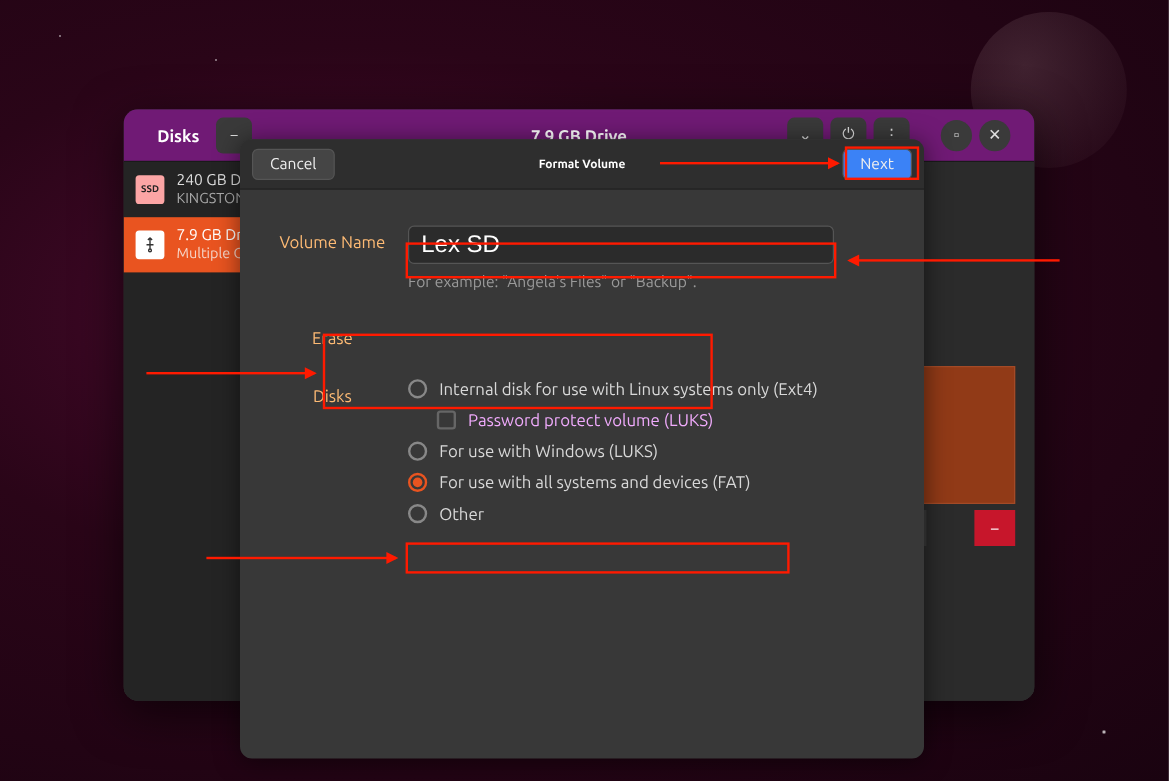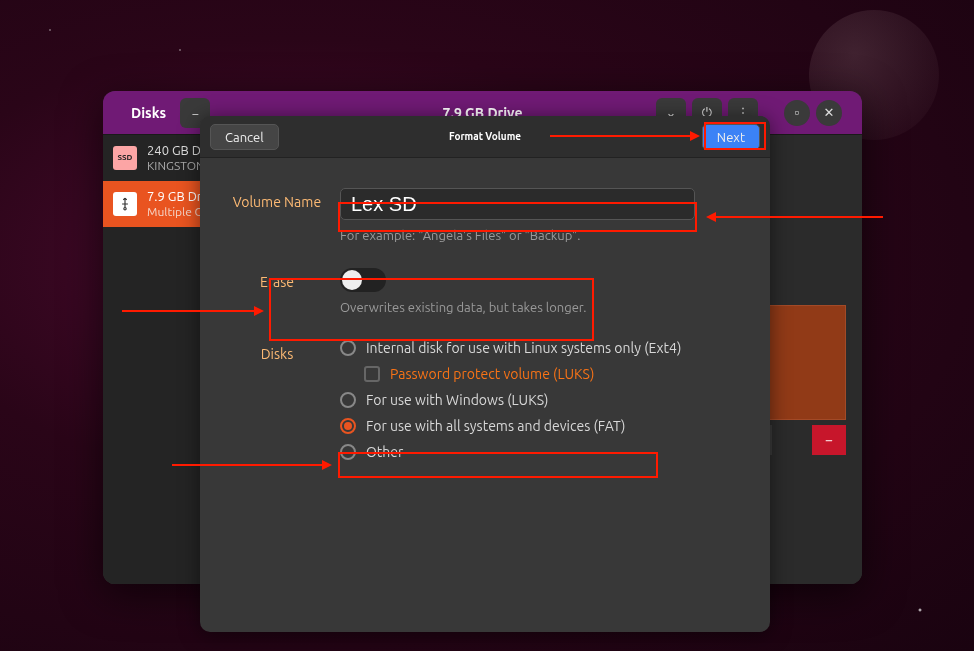--- a/index.html
+++ b/index.html
@@ -287,21 +287,21 @@
       width: 8px;
       height: 8px;
       background: #E95420;
       border-radius: 50%;
     }
     .checkbox-row {
       display: flex;
       align-items: flex-start;
       gap: 10px;
       margin: 5px 0 10px 24px;
-      color: #f97316;
+      color: #f0abfc;
     }
     .checkbox {
       width: 16px;
       height: 16px;
       border: 2px solid #666;
       border-radius: 3px;
       display: inline-block;
     }
     
     .anno-box {
@@ -392,26 +392,20 @@
   <div class="dlg-body">
     <div class="form-row">
       <div class="form-label">Volume Name</div>
       <div class="form-field">
         <input class="text-input" value="Lex SD" style="">
         <div class="hint">For example: "Angela's Files" or "Backup".</div>
       </div>
     </div>
     <div class="form-row">
       <div class="form-label">Erase</div>
-      <div class="form-field">
-        <div class="toggle">
-            <span class="knob"></span>
-          </div>
-        <div class="hint">Overwrites existing data, but takes longer.</div>
-      </div>
     </div>
     <div class="form-row" style="margin-bottom:0">
       <div class="form-label">Disks</div>
       <div class="form-field">
         <div class="radio-row">
           <span class="radio"></span>
           <span>Internal disk for use with Linux systems only (Ext4)</span>
         </div>
         <div class="checkbox-row">
           <span class="checkbox"></span>

